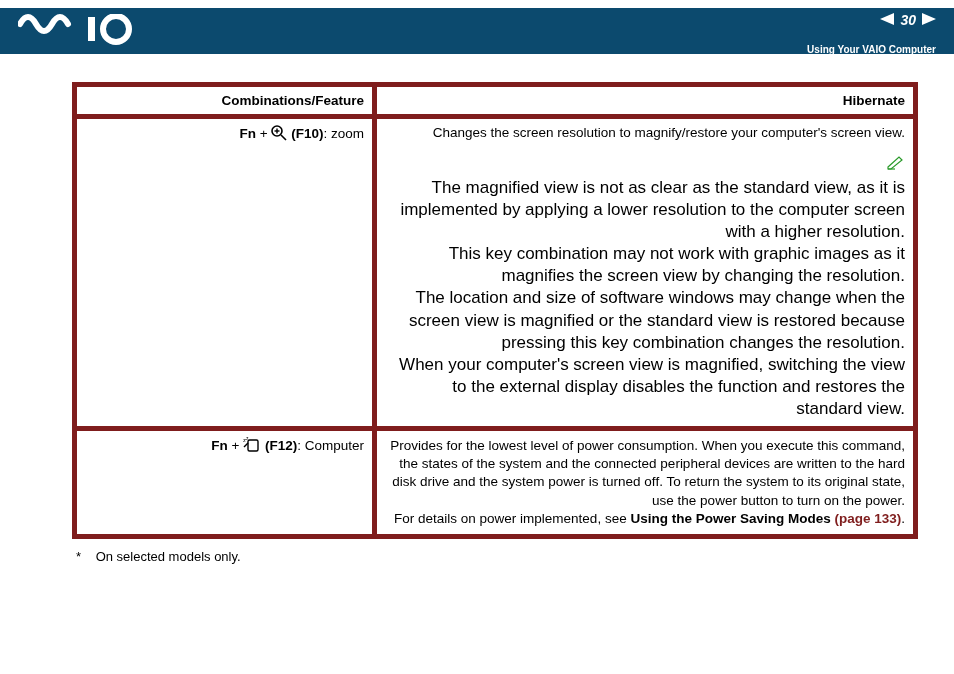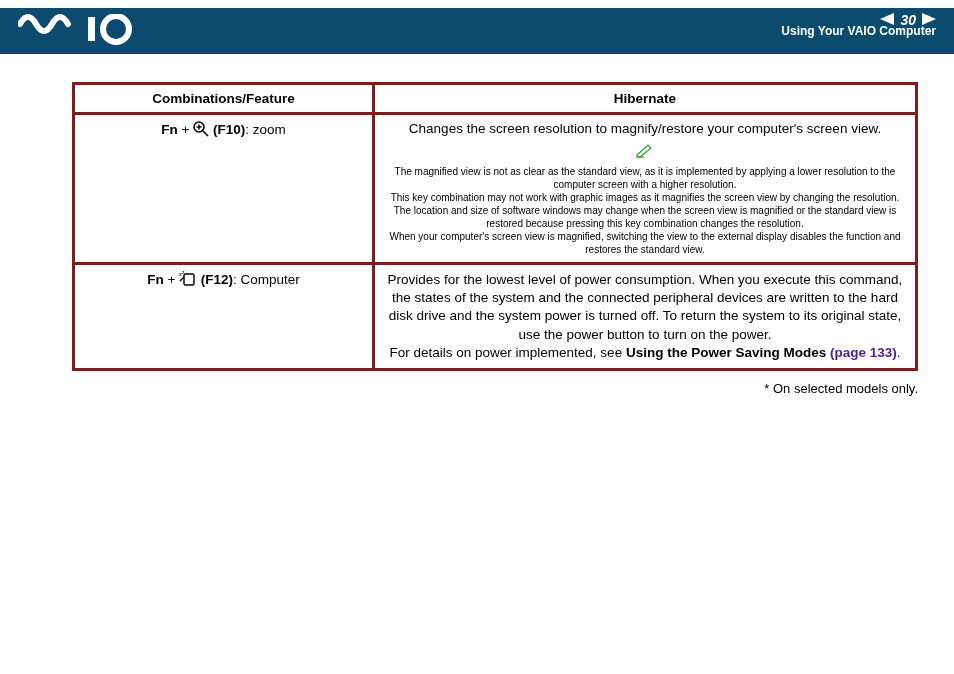--- a/index.html
+++ b/index.html
@@ -36,68 +36,67 @@
     font-size: 14px;
     font-weight: bold;
     font-style: italic;
   }
   .pagenav .tri {
     display: inline-block;
   }
   .section-title {
     position: absolute;
     right: 18px;
-    top: 16px;
-    font-size: 12px;
+    top: 36px;
+    font-size: 10px;
     font-weight: bold;
   }
   .content {
     padding: 28px 36px 0 72px;
   }
   table.feat {
     border-collapse: collapse;
     width: 100%;
     font-size: 13.5px;
   }
   table.feat th, table.feat td {
-    border: 3px solid #7f1d1d;
+    border: 5px solid #7f1d1d;
     vertical-align: top;
-    text-align: center;
+    text-align: right;
     padding: 6px 8px;
   }
   table.feat th {
     font-weight: bold;
   }
   .col-combo { width: 300px; }
   .combo-line { white-space: nowrap; }
   .combo-icon {
     display: inline-block;
     vertical-align: -3px;
   }
-  .desc-main { margin-bottom: 8px; }
+  .desc-main { margin-bottom: 16px; }
   .pencil-icon {
     display: inline-block;
     vertical-align: -2px;
     margin-bottom: 4px;
   }
   .note-block {
     font-family: Arial, Helvetica, sans-serif;
-    font-size: 10px;
+    font-size: 17px;
     line-height: 1.3;
   }
   .note-block .nline { margin: 0; }
   .hib-block { line-height: 1.35; }
   .hib-block .para { margin: 0; }
   .ref-line { margin-top: 2px; }
-  .ref-link { color: #4c1d95; text-decoration: none; font-weight: bold; }
+  .ref-link { color: #7f1d1d; text-decoration: none; font-weight: bold; }
   .footnote {
     font-size: 13px;
     margin-top: 10px;
     padding-left: 4px;
-    text-align: right;
   }
   .footnote .star { display: inline-block; width: 16px; }
 </style>
 </head>
 <body>
 
 <div class="header">
   <span class="logo">
     <svg width="120" height="34" viewBox="0 0 120 34">
       <g fill="#fff">

